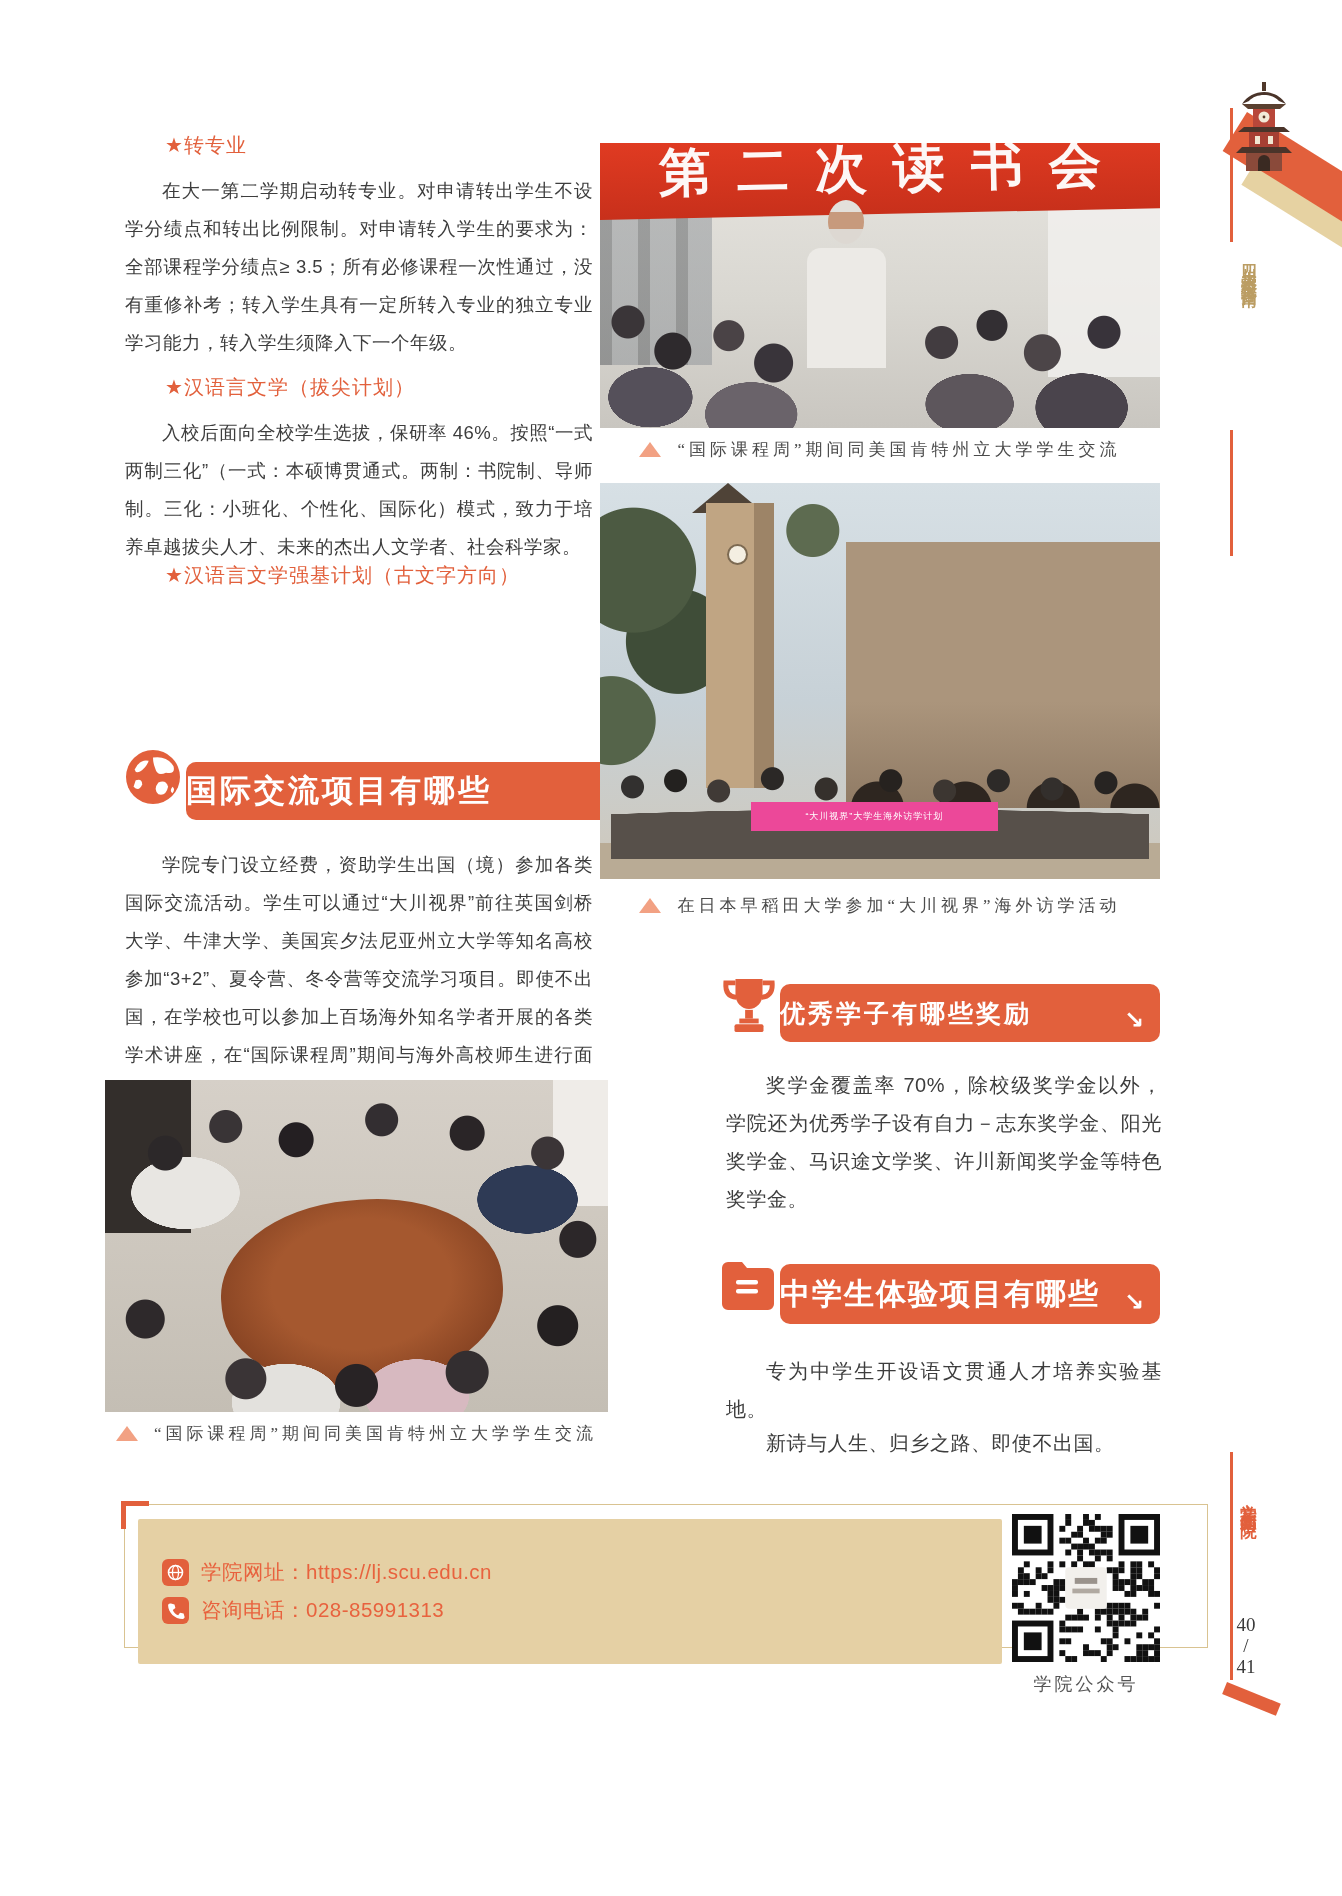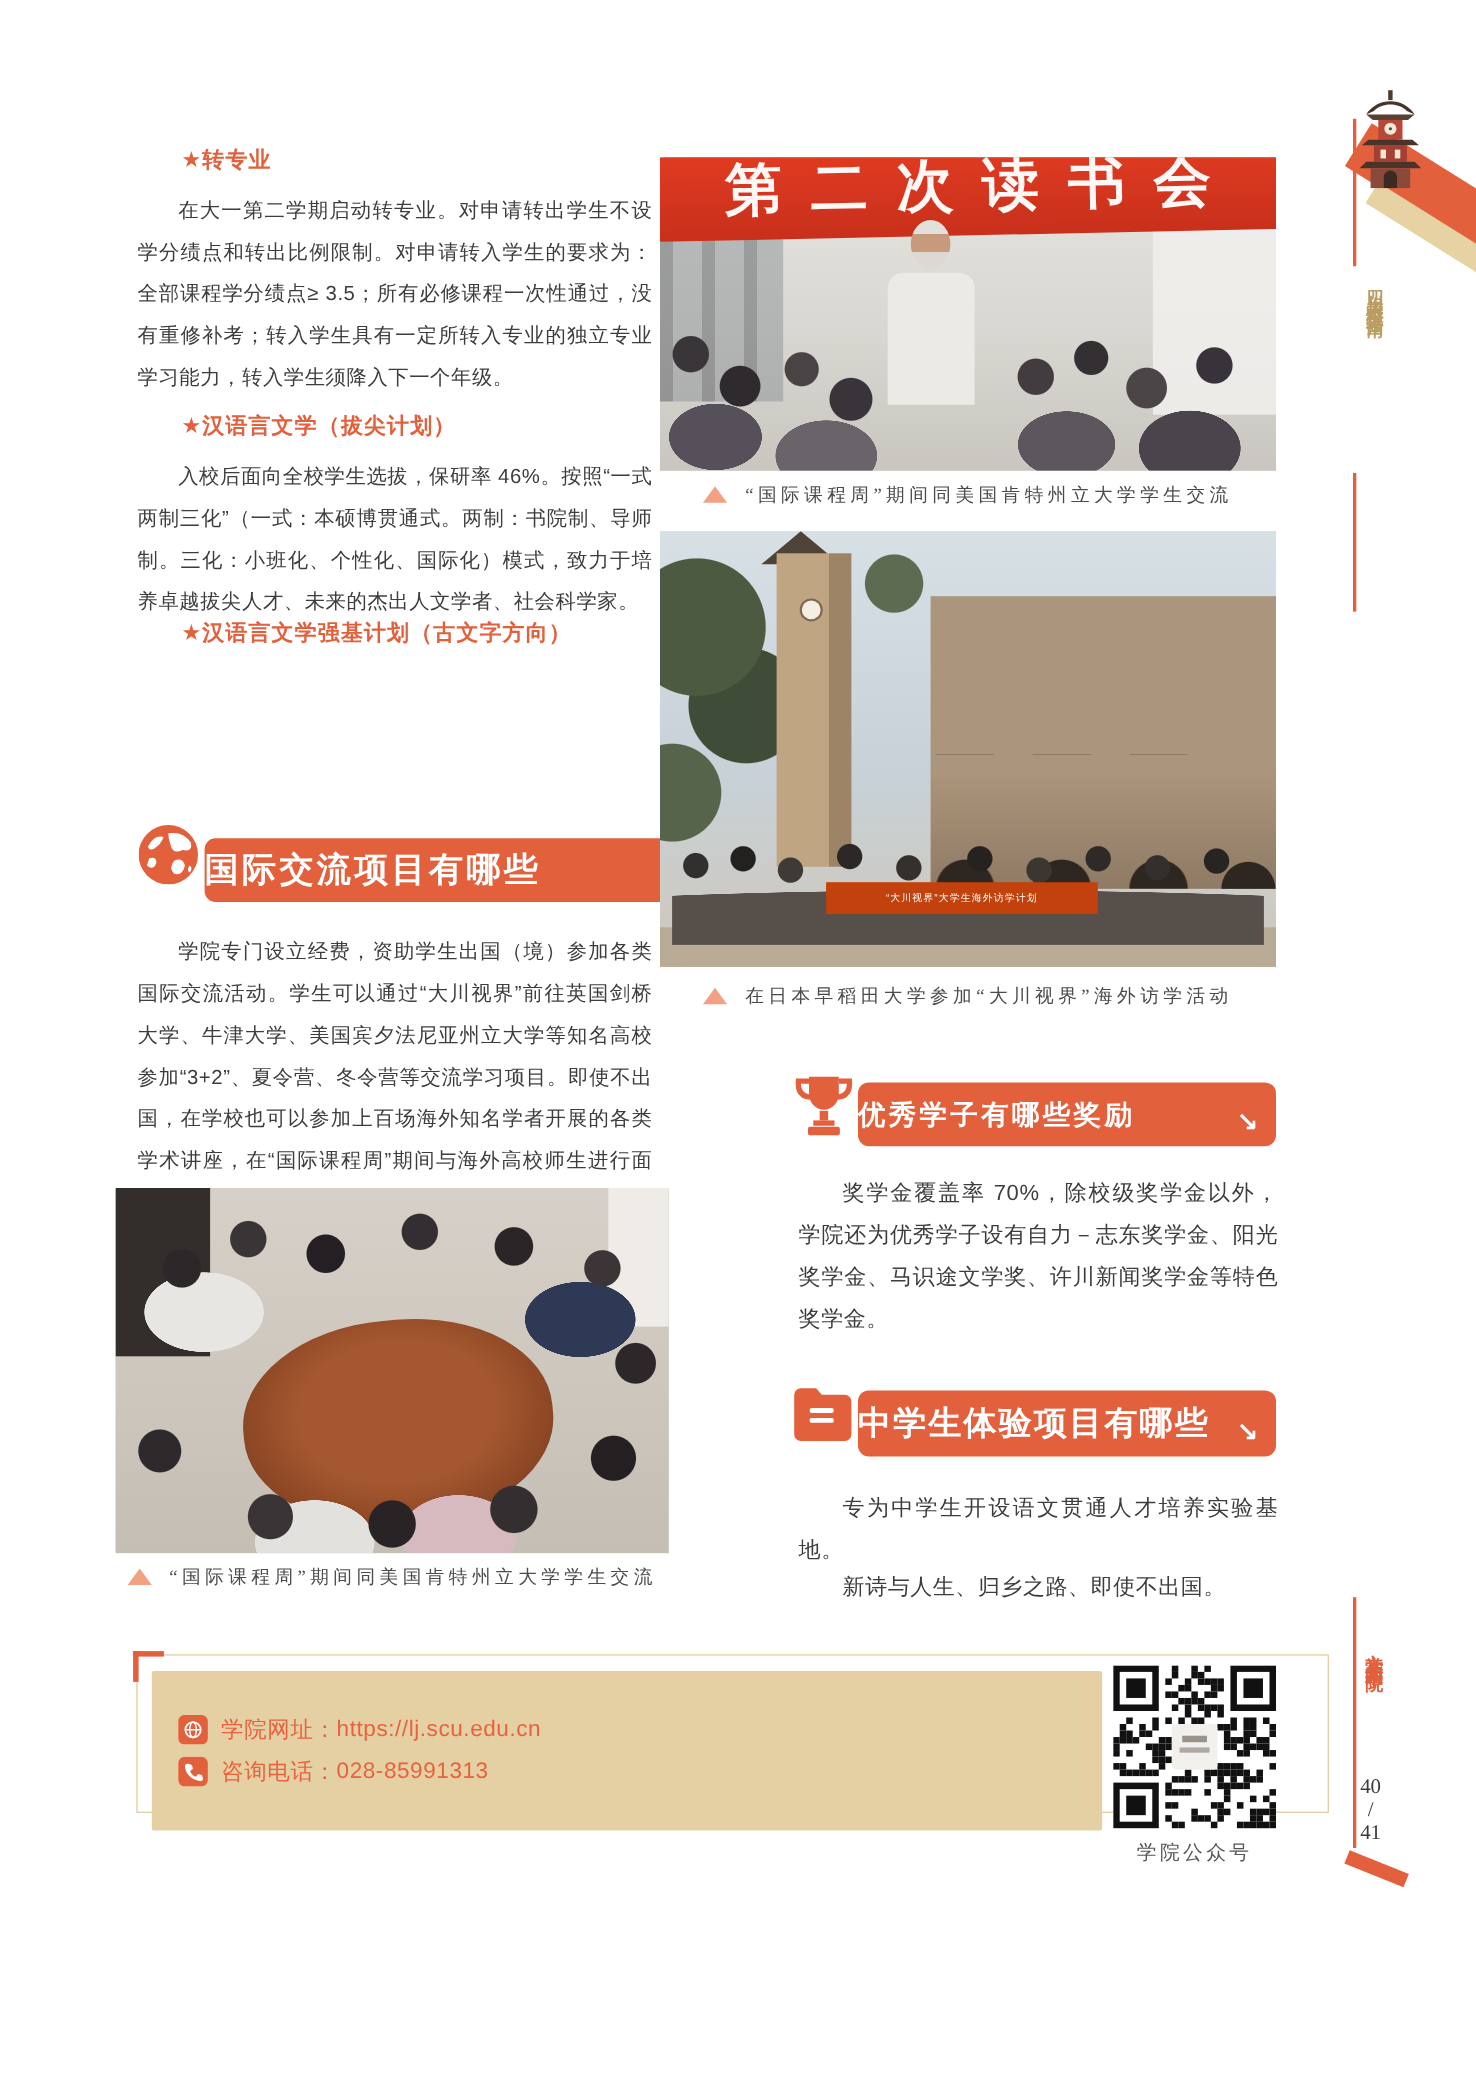--- a/index.html
+++ b/index.html
@@ -1,20 +1,20 @@
 <!DOCTYPE html>
 <html><head>
 <meta charset="utf-8">
 <style>
   html,body{margin:0;padding:0;background:#ffffff;}
   .page{position:relative;width:1342px;height:1896px;background:#ffffff;overflow:hidden;
         font-family:"Liberation Sans","DejaVu Sans",sans-serif;color:#3b3b3b;}
 
   
-  .subhead{position:absolute;left:125px;width:468px;font-size:20px;font-weight:bold;
+  .subhead{position:absolute;left:125px;width:468px;font-size:20px;font-weight:normal;
            color:#e2603c;text-indent:2em;letter-spacing:1px;}
   .bodytext{position:absolute;left:125px;width:468px;font-size:18.5px;line-height:38px;
             text-align:justify;text-indent:2em;color:#3d3d3d;letter-spacing:.5px;}
   .r-bodytext{position:absolute;left:726px;width:436px;font-size:20px;line-height:38px;
               text-align:justify;text-indent:2em;color:#3d3d3d;letter-spacing:.5px;}
   .r-subhead{position:absolute;left:726px;width:436px;font-size:20px;font-weight:bold;
              color:#e2603c;text-indent:2em;letter-spacing:1px;}
 
   
   .banner{position:absolute;background:#e2603c;border-radius:10px;display:flex;align-items:center;}
@@ -85,21 +85,21 @@
       radial-gradient(circle at 12% 24%,#23211f 0 11px,transparent 12px),
       radial-gradient(circle at 20% 34%,#403a36 0 11px,transparent 12px),
       radial-gradient(circle at 30% 22%,#2b2826 0 11px,transparent 12px),
       radial-gradient(circle at 40% 32%,#35302c 0 11px,transparent 12px),
       radial-gradient(circle at 52% 24%,#26221f 0 11px,transparent 12px),
       radial-gradient(circle at 62% 34%,#3c3631 0 11px,transparent 12px),
       radial-gradient(circle at 72% 24%,#2d2a28 0 11px,transparent 12px),
       radial-gradient(circle at 82% 32%,#332f2c 0 11px,transparent 12px),
       radial-gradient(circle at 92% 26%,#272422 0 11px,transparent 12px),
       radial-gradient(ellipse 100% 36% at 50% 88%,#57504a 0 100%,transparent 101%);}
-  .p2-banner{left:27%;bottom:12%;width:44%;height:7.5%;background:#c2410c;display:flex;
+  .p2-banner{left:27%;bottom:12%;width:44%;height:7.5%;background:#ec4899;display:flex;
              align-items:center;justify-content:center;overflow:hidden;}
   .p2-banner span{color:#fff;font-size:9px;letter-spacing:1px;white-space:nowrap;}
 
   .p3-bg{inset:0;background:linear-gradient(180deg,#d6d0c8 0%,#cfc9c0 40%,#c4beb4 100%);}
   .p3-door{left:0;top:0;width:17%;height:46%;background:#332e2b;}
   .p3-wallr{right:0;top:0;width:11%;height:38%;background:#efece8;}
   .p3-floor{left:23%;top:36%;width:56%;height:56%;border-radius:48%;transform:rotate(-5deg);
             background:radial-gradient(ellipse at 50% 45%,#a5582f 0 45%,#7e3d1f 85%);}
   .p3-crowd{inset:0;background:
       radial-gradient(circle at 12% 22%,#2c2829 0 17px,transparent 18px),

